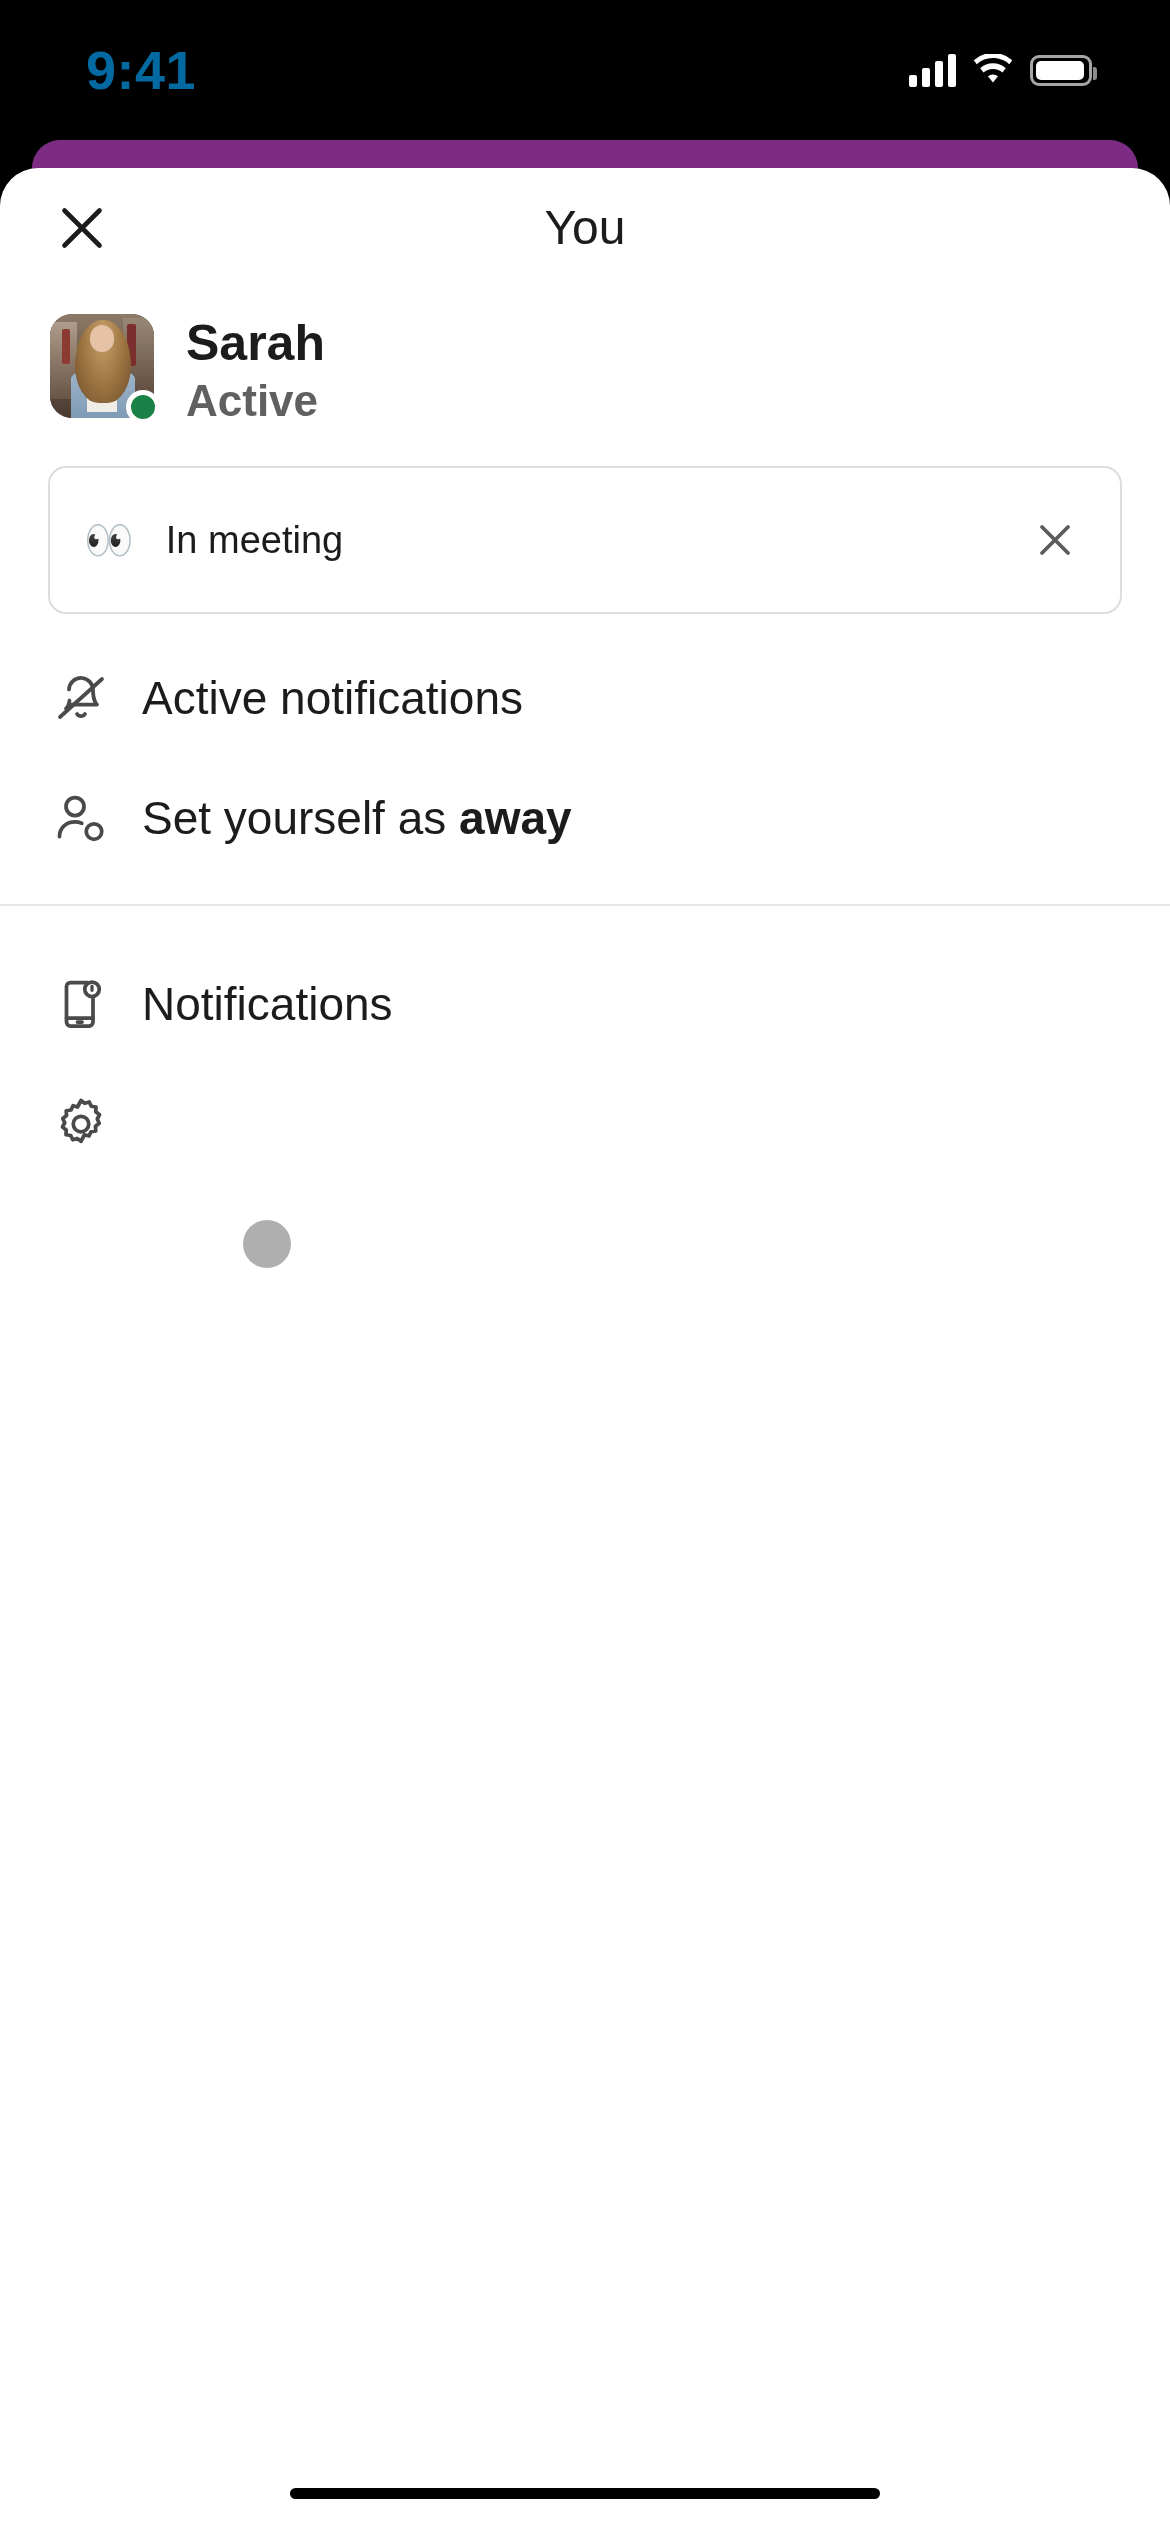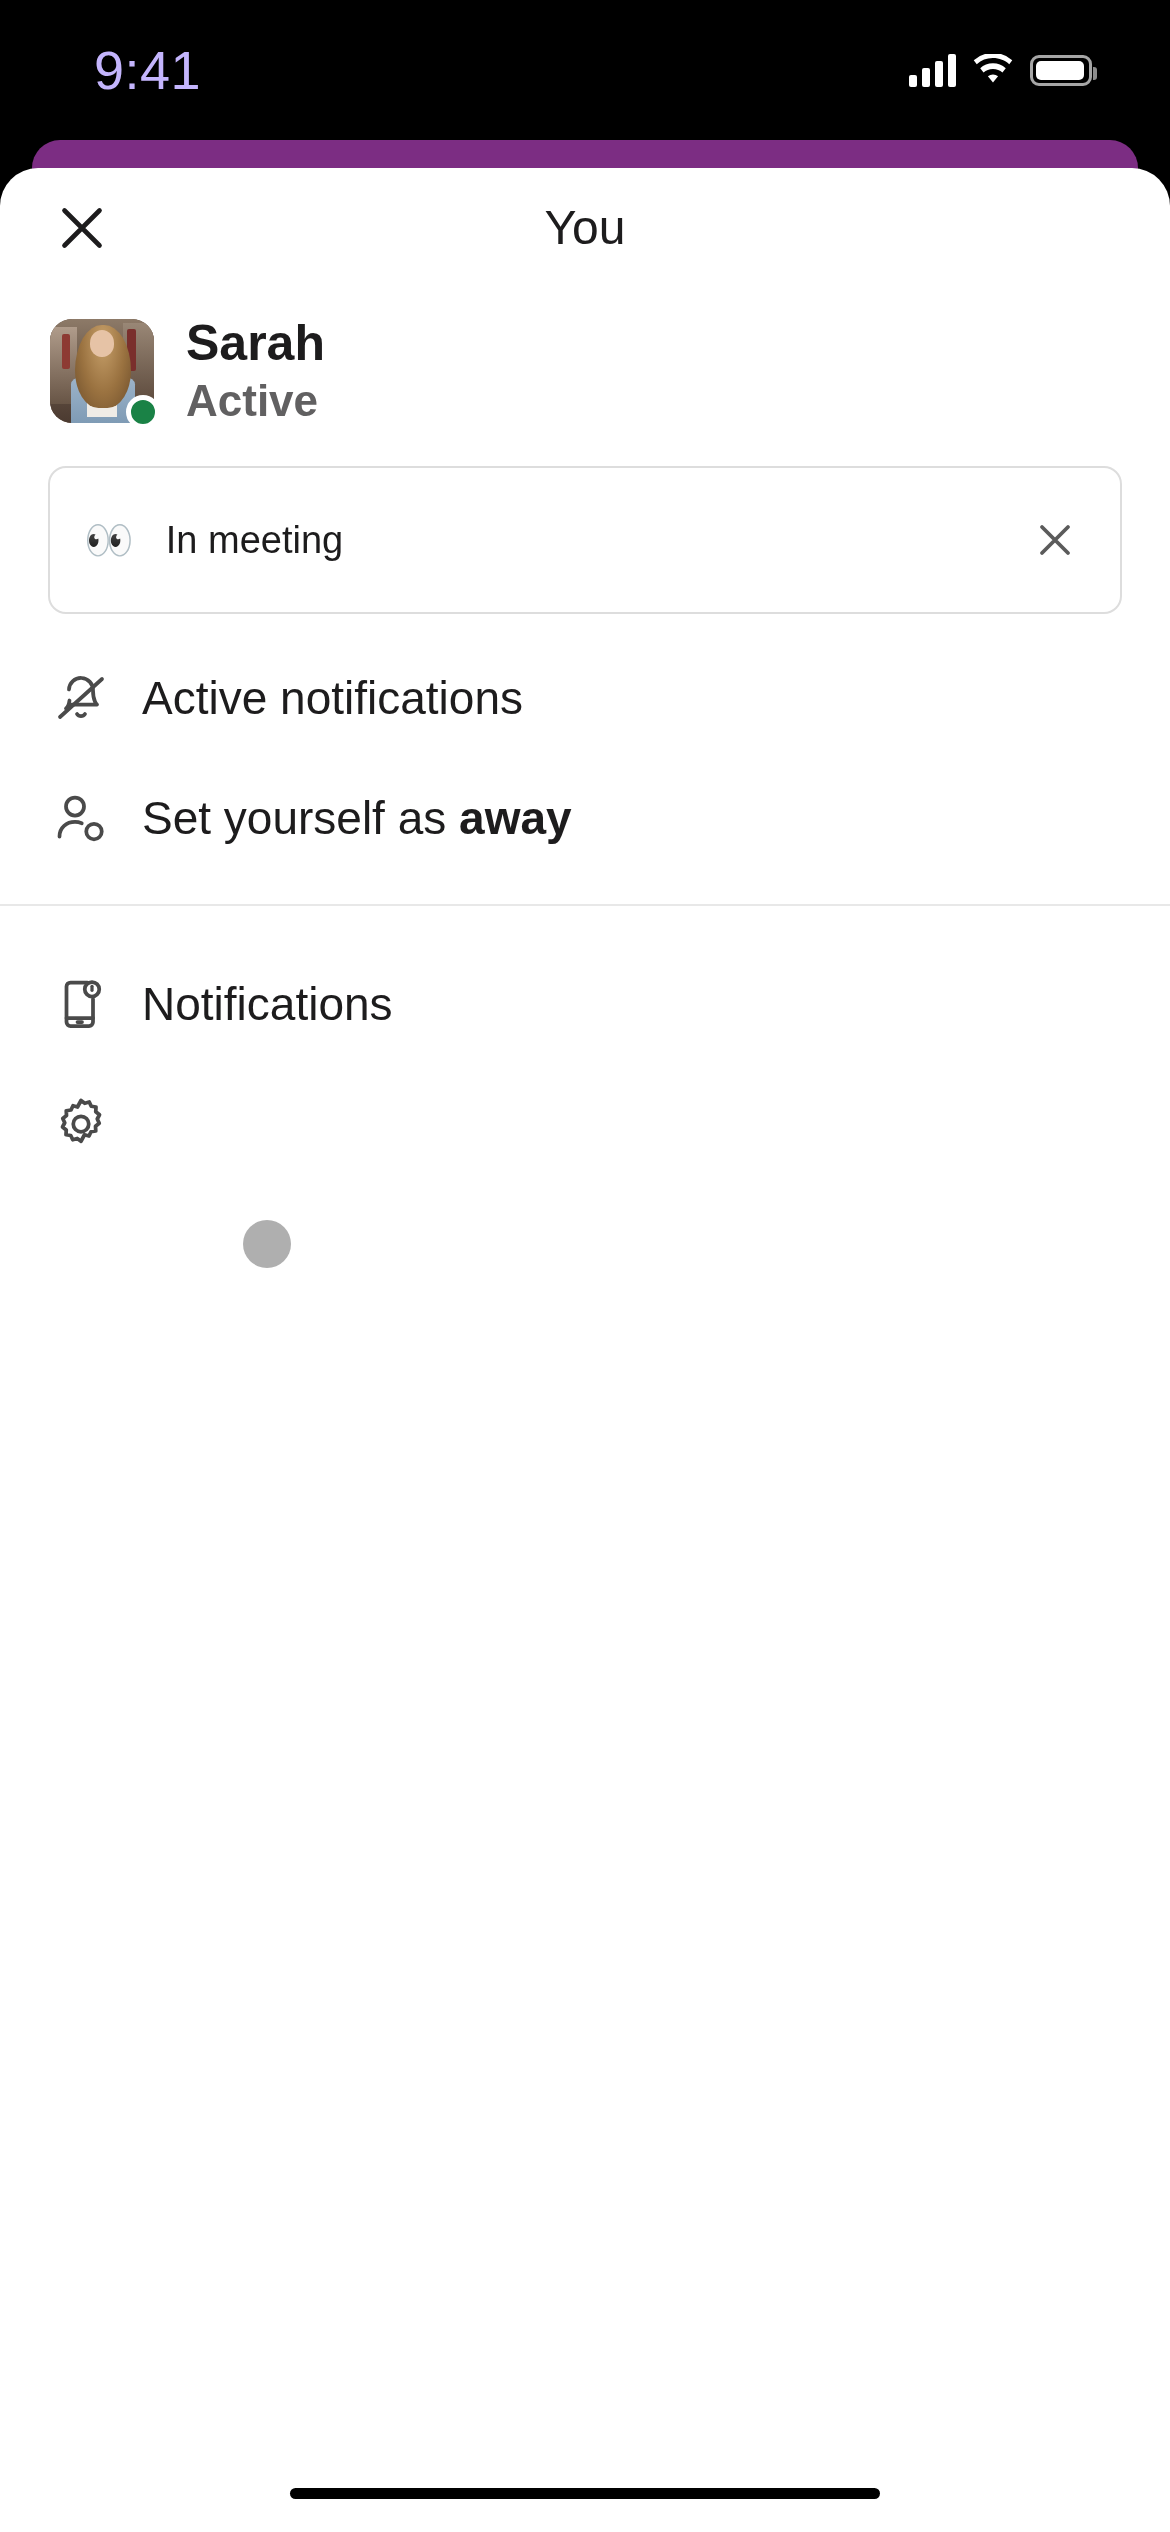--- a/index.html
+++ b/index.html
@@ -10,23 +10,23 @@
     overflow:hidden;
   }
   .phone { position:relative; width:1170px; height:2532px; background:#000; }
 
   
   .statusbar {
     position:absolute; top:0; left:0; width:1170px; height:140px;
     background:#000; color:#fff;
   }
   .sb-time {
-    position:absolute; left:94px; top:40px;
-    font-size:54px; font-weight:400; letter-spacing:0.5px;
-    color:#c4b5fd; line-height:60px;
+    position:absolute; left:86px; top:40px;
+    font-size:54px; font-weight:700; letter-spacing:0.5px;
+    color:#0369a1; line-height:60px;
   }
   .sb-right {
     position:absolute; right:78px; top:48px;
     display:flex; align-items:center; gap:16px; height:44px;
   }
   .sig { display:flex; align-items:flex-end; gap:5px; height:34px; }
   .sig i { display:block; width:8px; background:#fff; border-radius:2px; }
   .sig i:nth-child(1){ height:12px; }
   .sig i:nth-child(2){ height:19px; }
   .sig i:nth-child(3){ height:26px; }
@@ -65,21 +65,21 @@
     width:72px; height:72px; display:flex; align-items:center; justify-content:center;
   }
   .sheet-title {
     position:absolute; left:0; right:0; top:32px;
     text-align:center; font-size:48px; font-weight:400; color:#1D1C1D;
     line-height:56px;
   }
 
   
   .profile {
-    display:flex; align-items:center; padding:14px 0 0 50px;
+    display:flex; padding:14px 0 0 50px;
   }
   .avatar-wrap { position:relative; width:104px; height:104px; flex:none; }
   .avatar {
     width:104px; height:104px; border-radius:22px; overflow:hidden;
     position:relative; background:#5a4436;
   }
   .av-bg { position:absolute; inset:0;
     background:
       linear-gradient(180deg,#8d7a68 0%, #6d5b4c 42%, #4b3a30 100%);
   }

